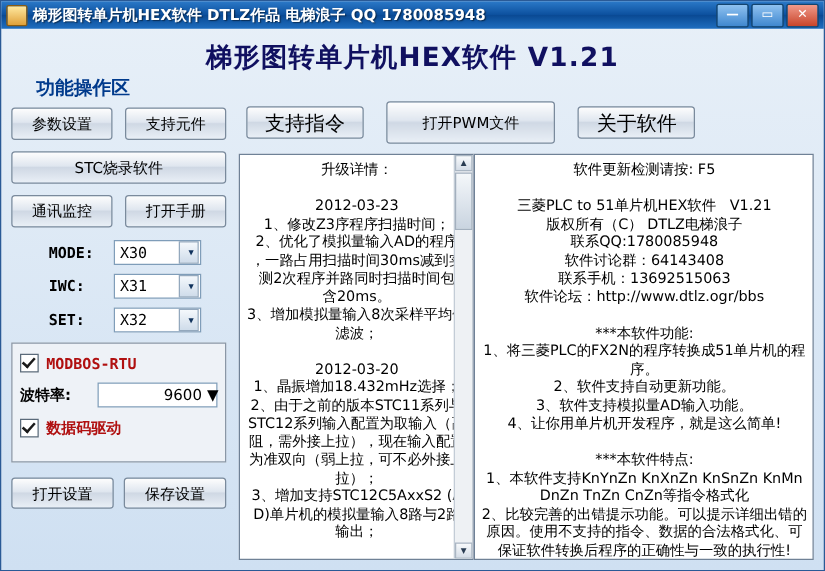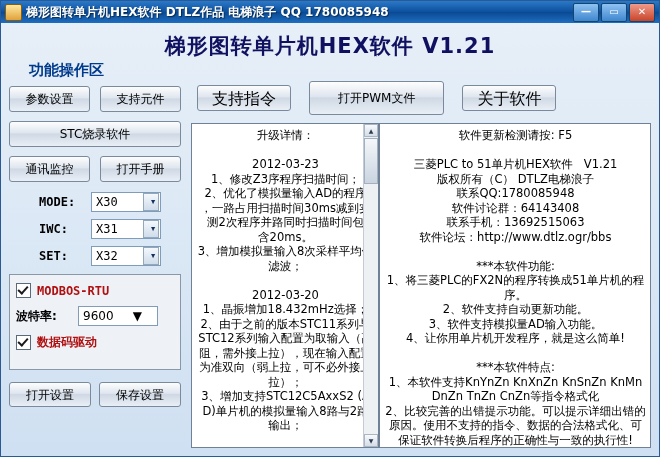--- a/index.html
+++ b/index.html
@@ -123,22 +123,22 @@
     width:4px;height:8px;border:solid #1a1a1a;
     border-width:0 2px 2px 0;transform:rotate(42deg);
   }
   .chk-label{
     font-size:12px;font-weight:bold;color:#b01010;
     font-family:"DejaVu Sans Mono","Liberation Mono",monospace;
   }
   .baud-row{display:flex;align-items:center;margin-bottom:8px;}
   .baud-label{font-size:12px;font-weight:bold;color:#000;width:62px;}
   .baud-sel{
-    width:80px;height:20px;border:1px solid #7f9db9;background:#fff;
-    display:flex;align-items:center;box-sizing:border-box;font-size:12px;
+    width:96px;height:20px;border:1px solid #7f9db9;background:#fff;
+    display:flex;align-items:center;box-sizing:border-box;font-size:12px;padding-left:48px;
   }
   .baud-sel span{padding-left:4px;flex:1 1 auto;}
   
   .bottom-row{display:flex;gap:8px;margin-top:12px;}
   .bottom-row .btn{flex:1 1 0;height:25px;line-height:16px;}
   
   .toolbar{
     position:absolute;left:196px;top:58px;right:10px;height:34px;
     display:flex;align-items:center;gap:18px;
   }

